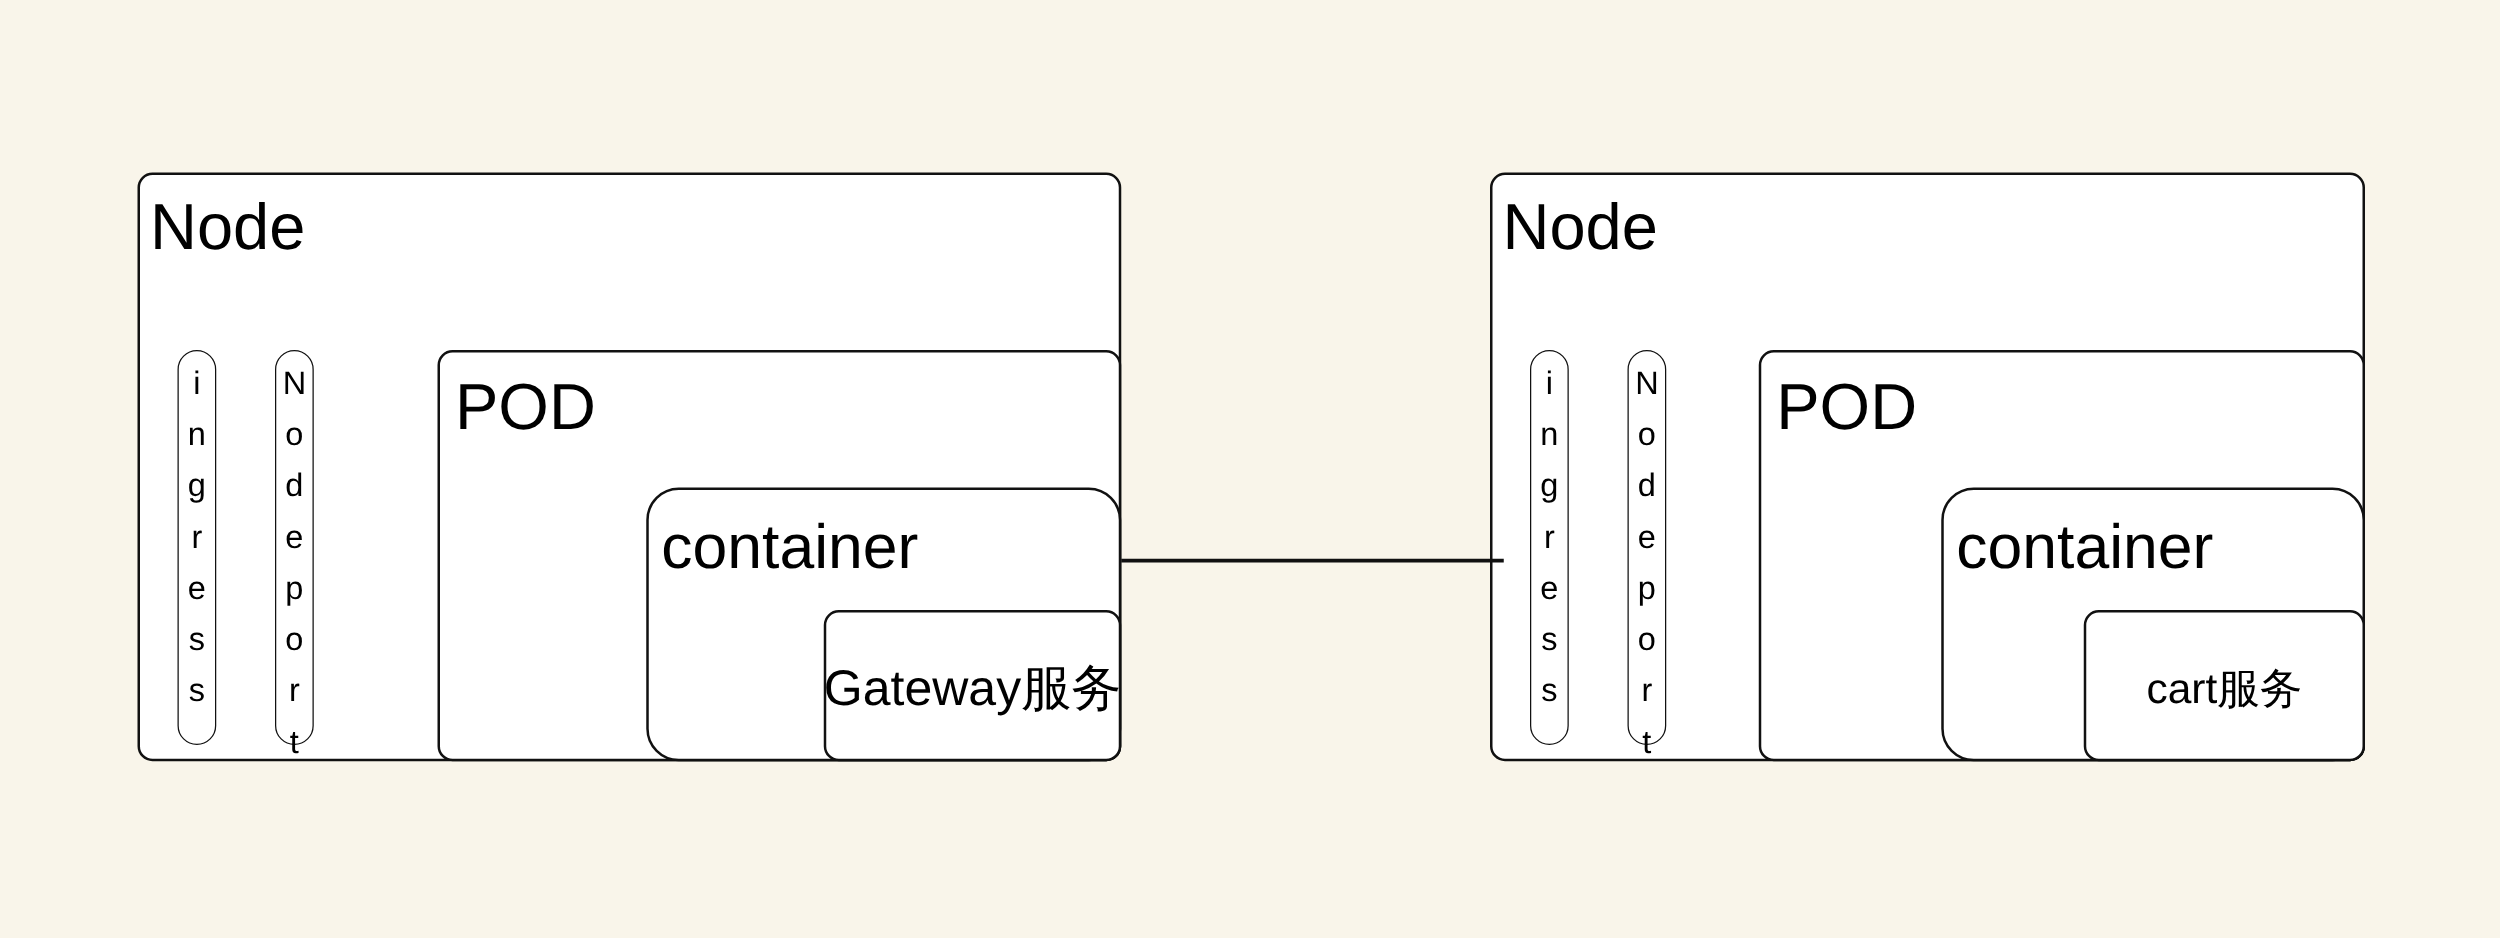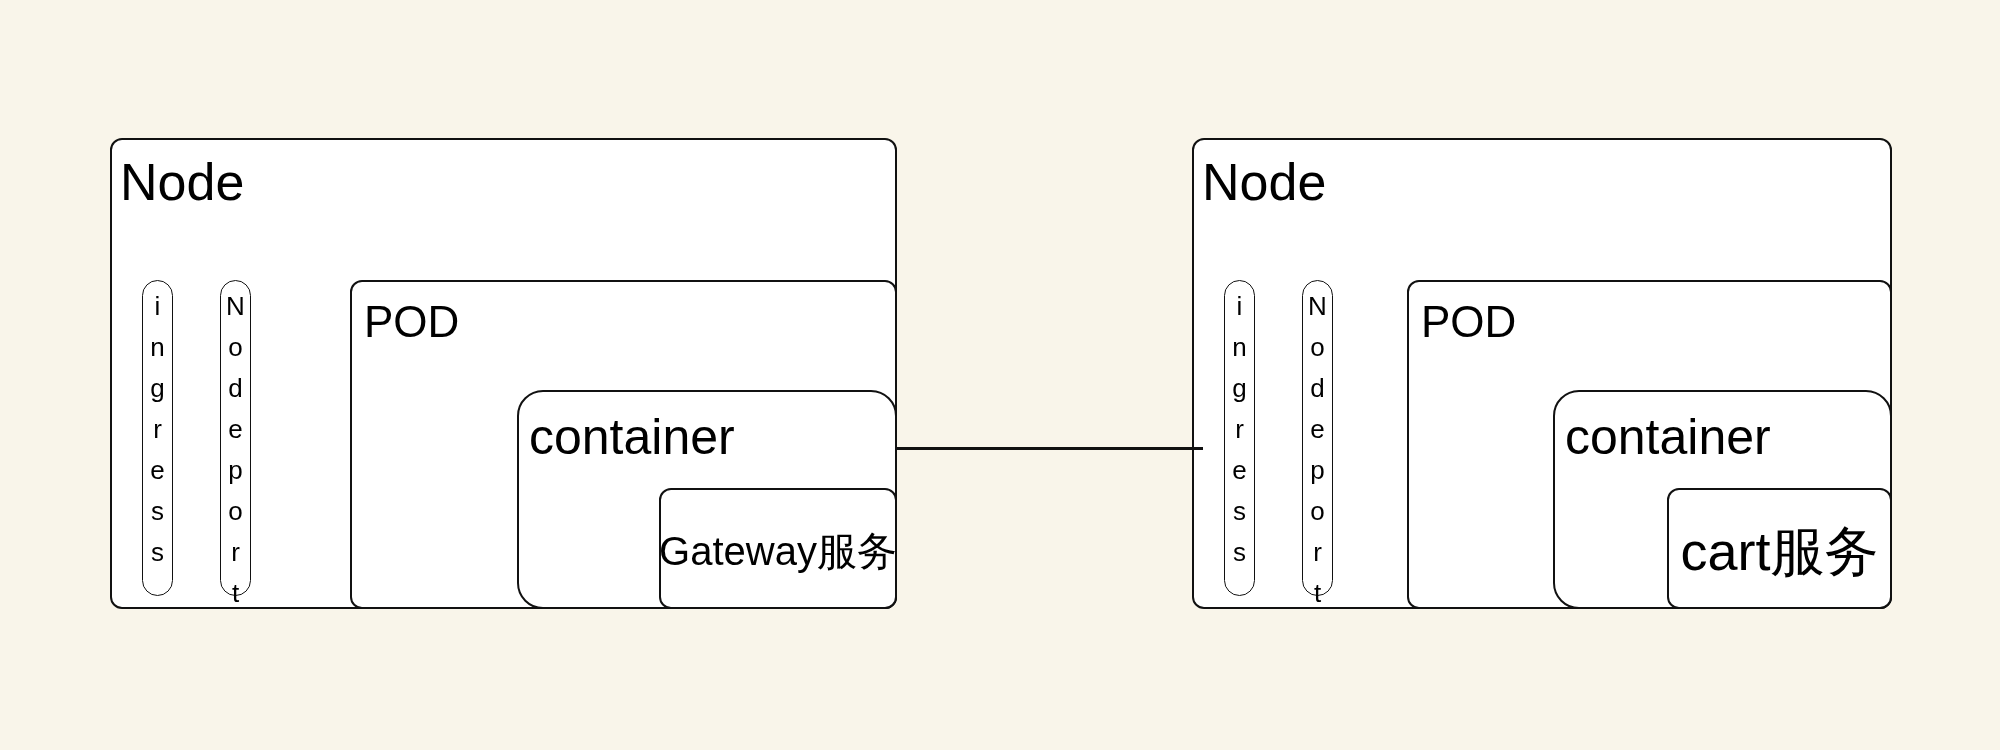--- a/index.html
+++ b/index.html
@@ -24,21 +24,21 @@
   .node-box { top: 138px; height: 471px; }
   #node-1 { left: 110px; width: 787px; }
   #node-2 { left: 1192px; width: 700px; }
 
   .node-title {
     position: absolute; left: 8px; top: 16px;
     font-size: 52px; line-height: 1; white-space: nowrap;
   }
   .pod-title {
     position: absolute; left: 12px; top: 18px;
-    font-size: 44px; line-height: 1; white-space: nowrap;
+    font-size: 52px; line-height: 1; white-space: nowrap;
   }
   .container-title {
     position: absolute; left: 10px; top: 20px;
     font-size: 50px; line-height: 1; white-space: nowrap;
   }
 
   .pill {
     position: absolute;
     top: 140px; width: 31px; height: 316px;
     background: #ffffff;
@@ -67,21 +67,21 @@
   #node-2 .container-box { left: 144px; }
 
   .service-box {
     top: 96px; right: -2px; bottom: -2px;
     display: flex; align-items: center; justify-content: center;
   }
   #node-1 .service-box { left: 140px; }
   #node-2 .service-box { left: 112px; }
   .service-label { line-height: 1; white-space: nowrap; padding-top: 4px; }
   #node-1 .service-label { font-size: 40px; }
-  #node-2 .service-label { font-size: 54px; }
+  #node-2 .service-label { font-size: 34px; }
 
   .connector-line {
     position: absolute;
     left: 897px; top: 447px;
     width: 306px; height: 2.5px;
     background: #111111;
     z-index: 5;
   }
 </style>
 </head>

